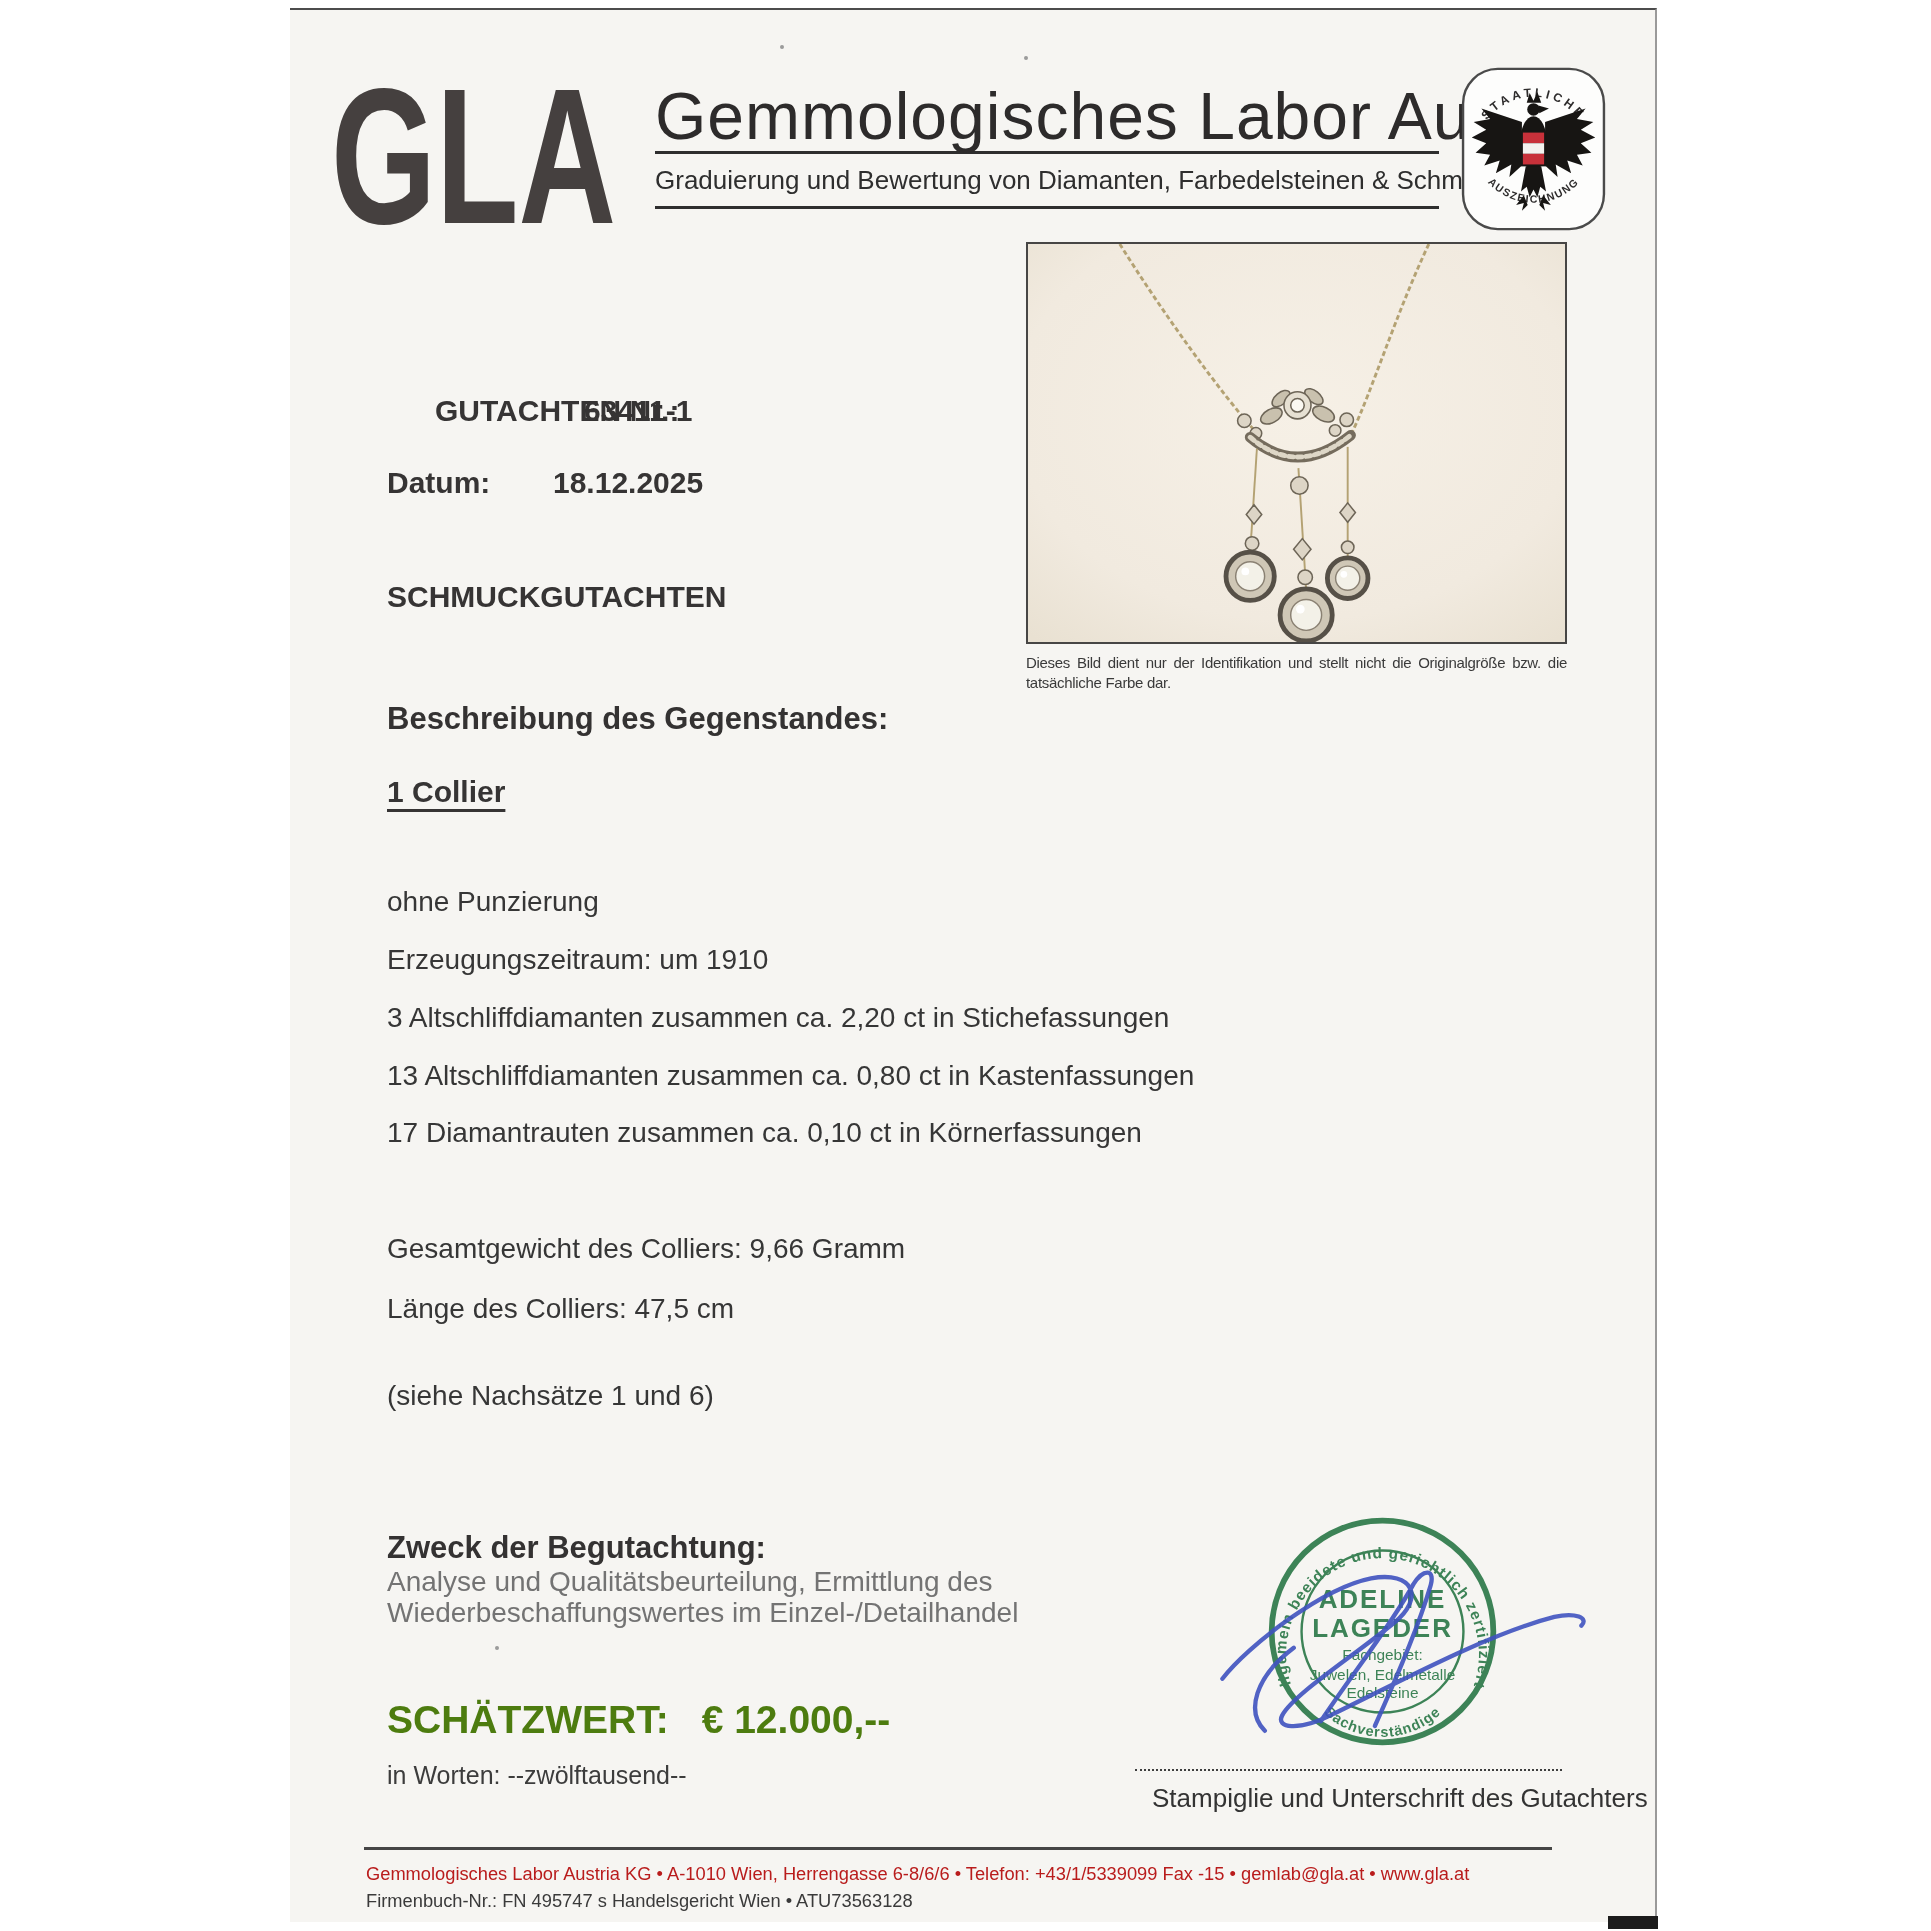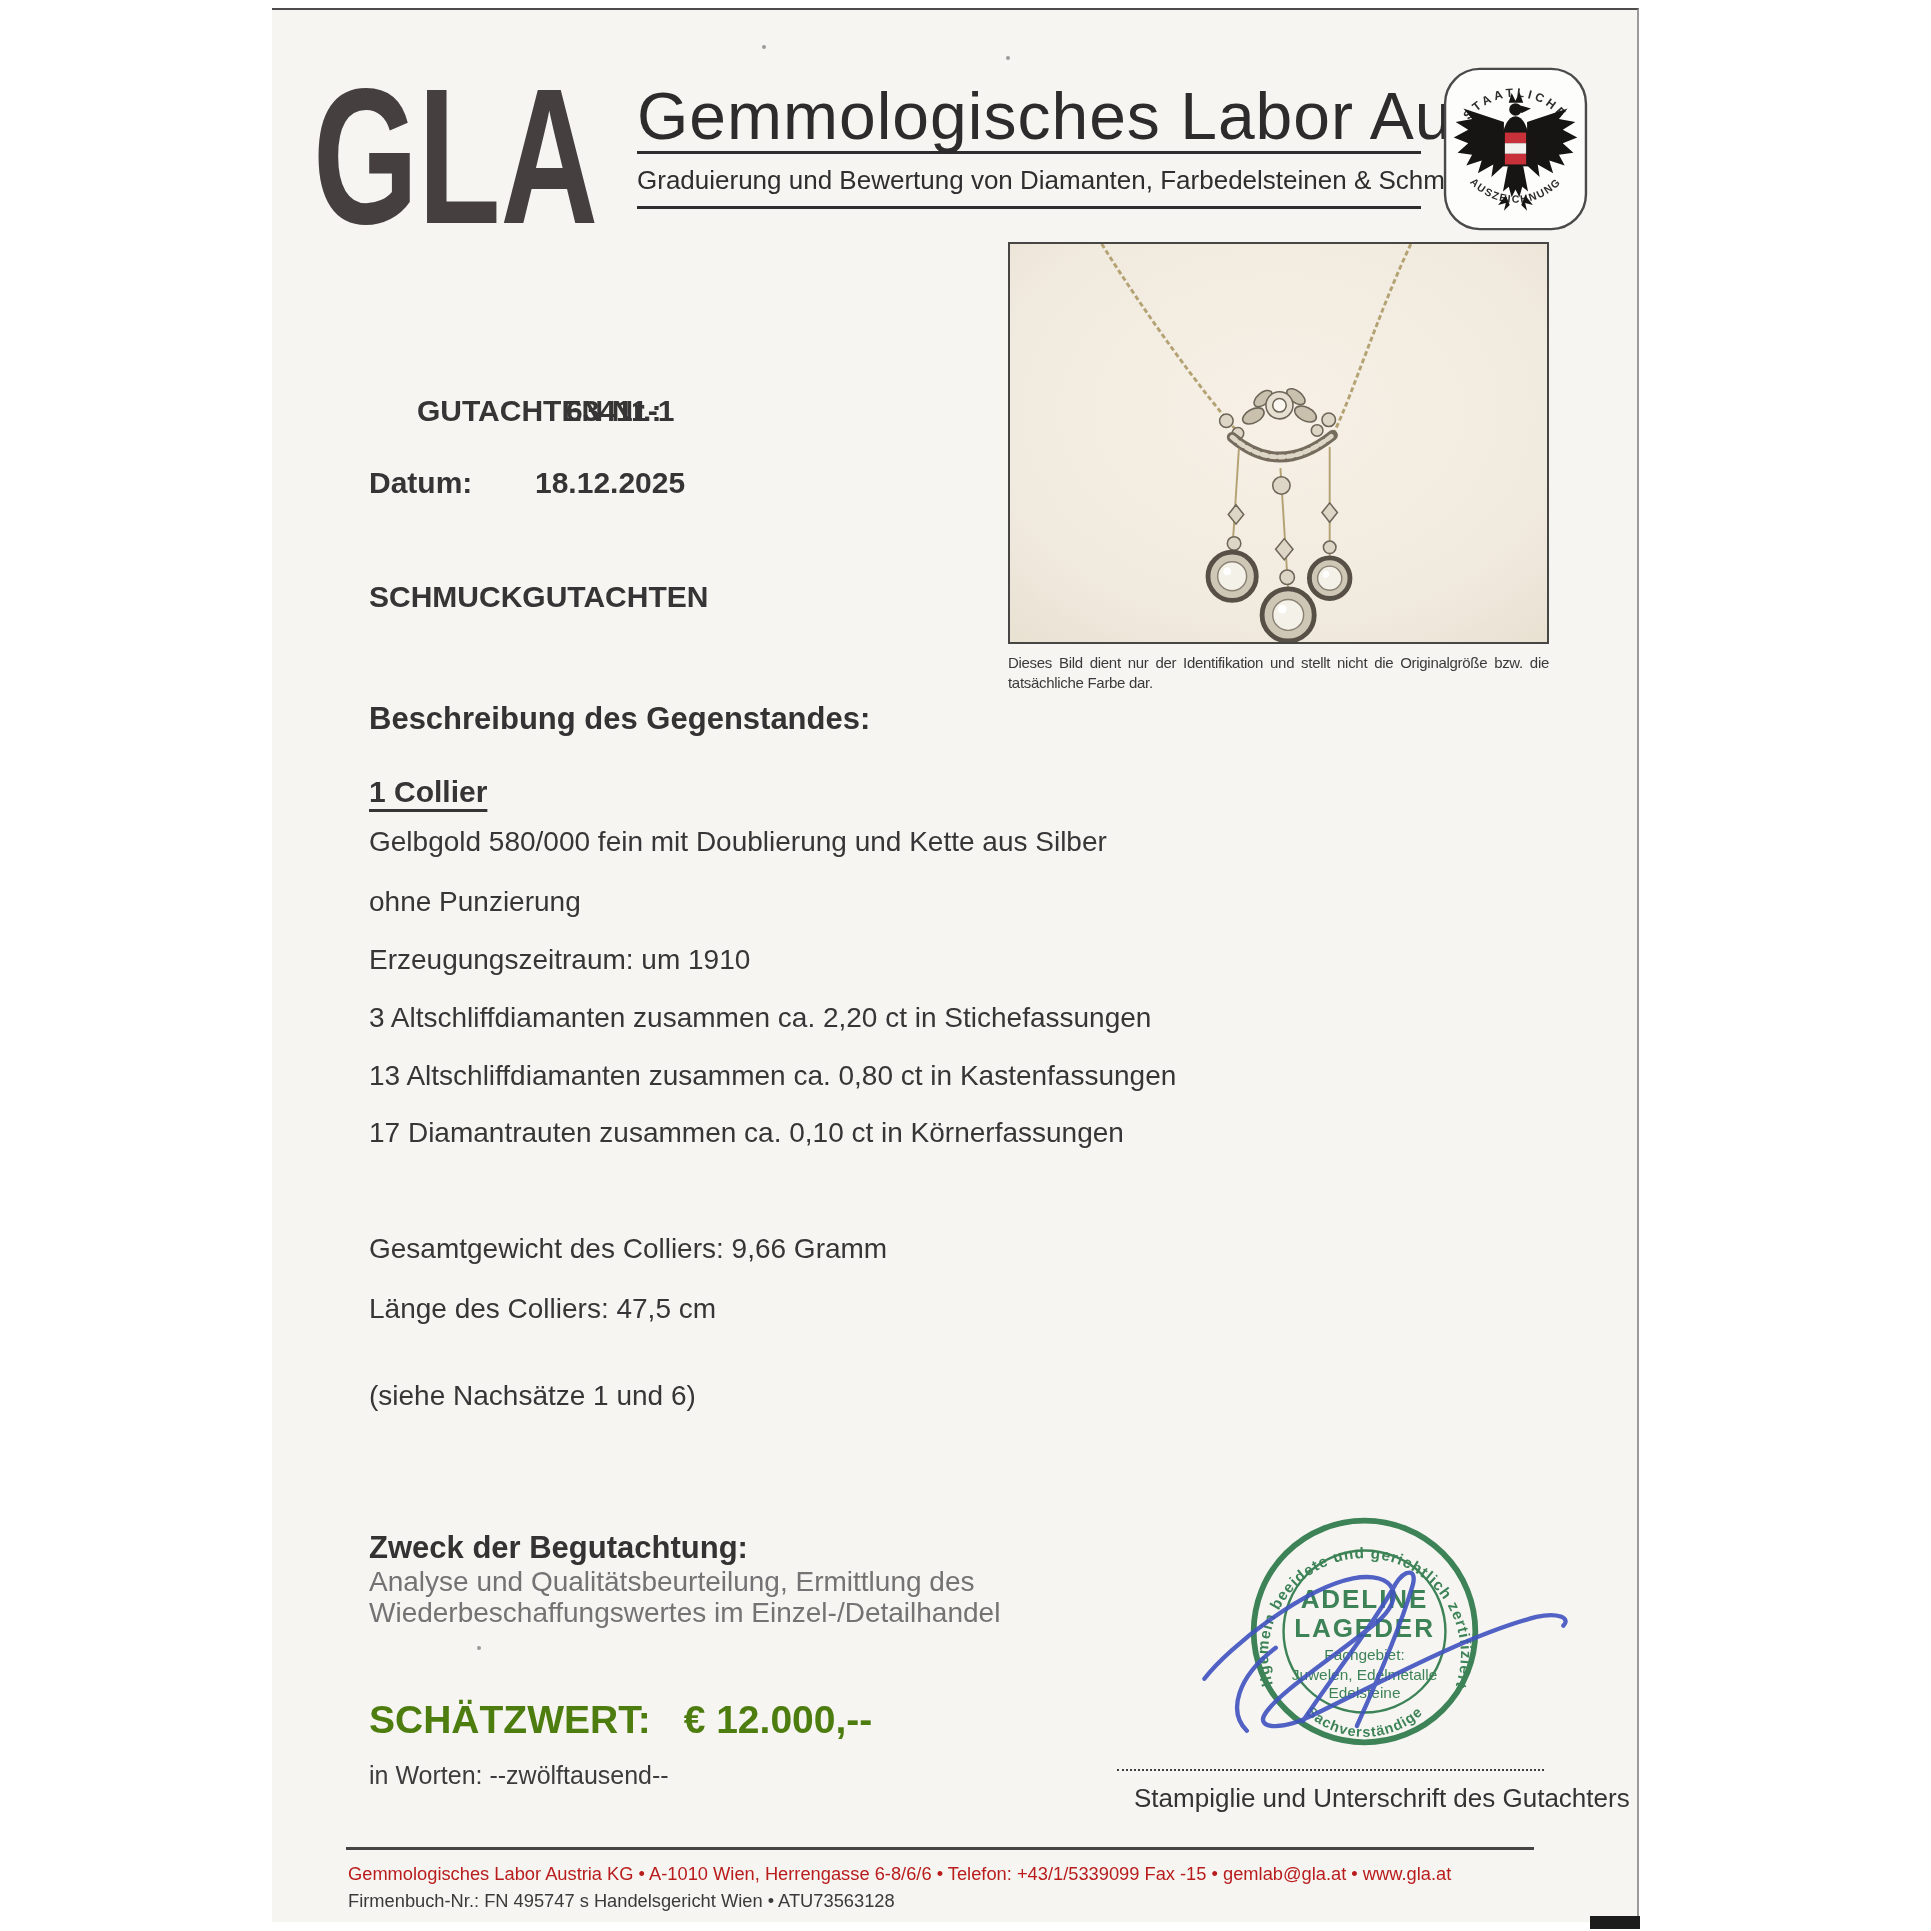--- a/index.html
+++ b/index.html
@@ -2,21 +2,21 @@
 <html><head>
 <meta charset="utf-8">
 <style>
   html,body{margin:0;padding:0;}
   body{
     width:1931px;height:1931px;position:relative;background:#ffffff;
     font-family:"Liberation Sans", sans-serif;color:#333;
     -webkit-font-smoothing:antialiased;
   }
   .page{
-    position:absolute;left:272px;top:7.7px;width:1365px;height:1912px;
+    position:absolute;left:290px;top:7.7px;width:1365px;height:1912px;
     background:#f6f5f2;
     border-top:2.9px solid #4c4c4c;
     border-right:2.9px solid #9a9a9a;
   }
   .abs{position:absolute;}
   
   .gla-logo{
     left:41px;top:50px;font-size:193px;line-height:1;font-weight:700;
     color:#45403f;letter-spacing:0px;transform:scaleX(0.70);transform-origin:left top;
   }
@@ -189,21 +189,20 @@
     </svg>
   </div>
   <div class="abs photo-caption">
     <div class="j">Dieses Bild dient nur der Identifikation und stellt nicht die Originalgröße bzw. die</div>
     <div>tatsächliche Farbe dar.</div>
   </div>
 
   <div class="abs sec-heading desc-heading">Beschreibung des Gegenstandes:</div>
   <div class="abs item-title">1 Collier</div>
 
-  <div class="abs body-line" style="top:816px">Gelbgold 580/000 fein mit Doublierung und Kette aus Silber</div>
   <div class="abs body-line" style="top:876px">ohne Punzierung</div>
   <div class="abs body-line" style="top:934px">Erzeugungszeitraum: um 1910</div>
   <div class="abs body-line" style="top:992px">3 Altschliffdiamanten zusammen ca. 2,20 ct in Stichefassungen</div>
   <div class="abs body-line" style="top:1050px">13 Altschliffdiamanten zusammen ca. 0,80 ct in Kastenfassungen</div>
   <div class="abs body-line" style="top:1107px">17 Diamantrauten zusammen ca. 0,10 ct in Körnerfassungen</div>
   <div class="abs body-line" style="top:1223px">Gesamtgewicht des Colliers: 9,66 Gramm</div>
   <div class="abs body-line" style="top:1283px">Länge des Colliers: 47,5 cm</div>
   <div class="abs note-line">(siehe Nachsätze 1 und 6)</div>
 
   <div class="abs sec-heading purpose-heading">Zweck der Begutachtung:</div>

